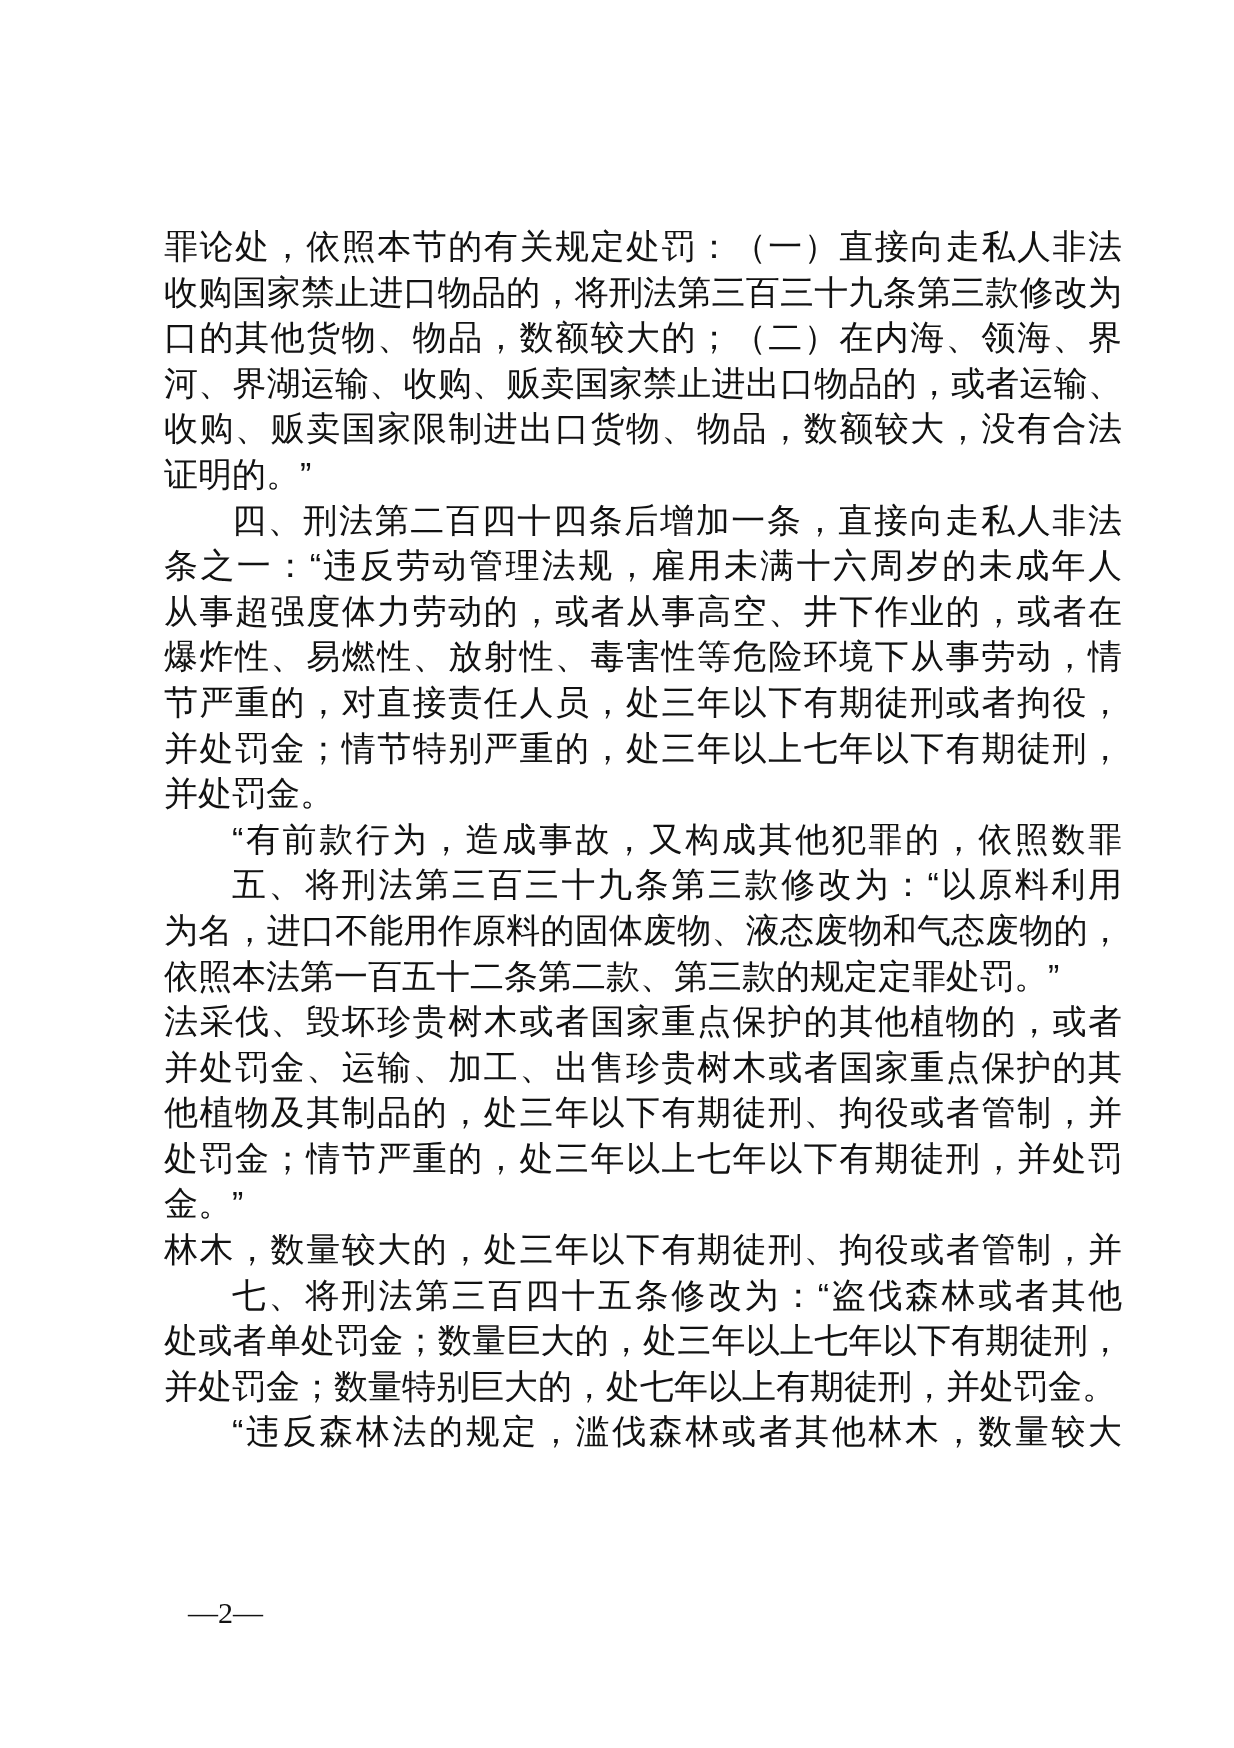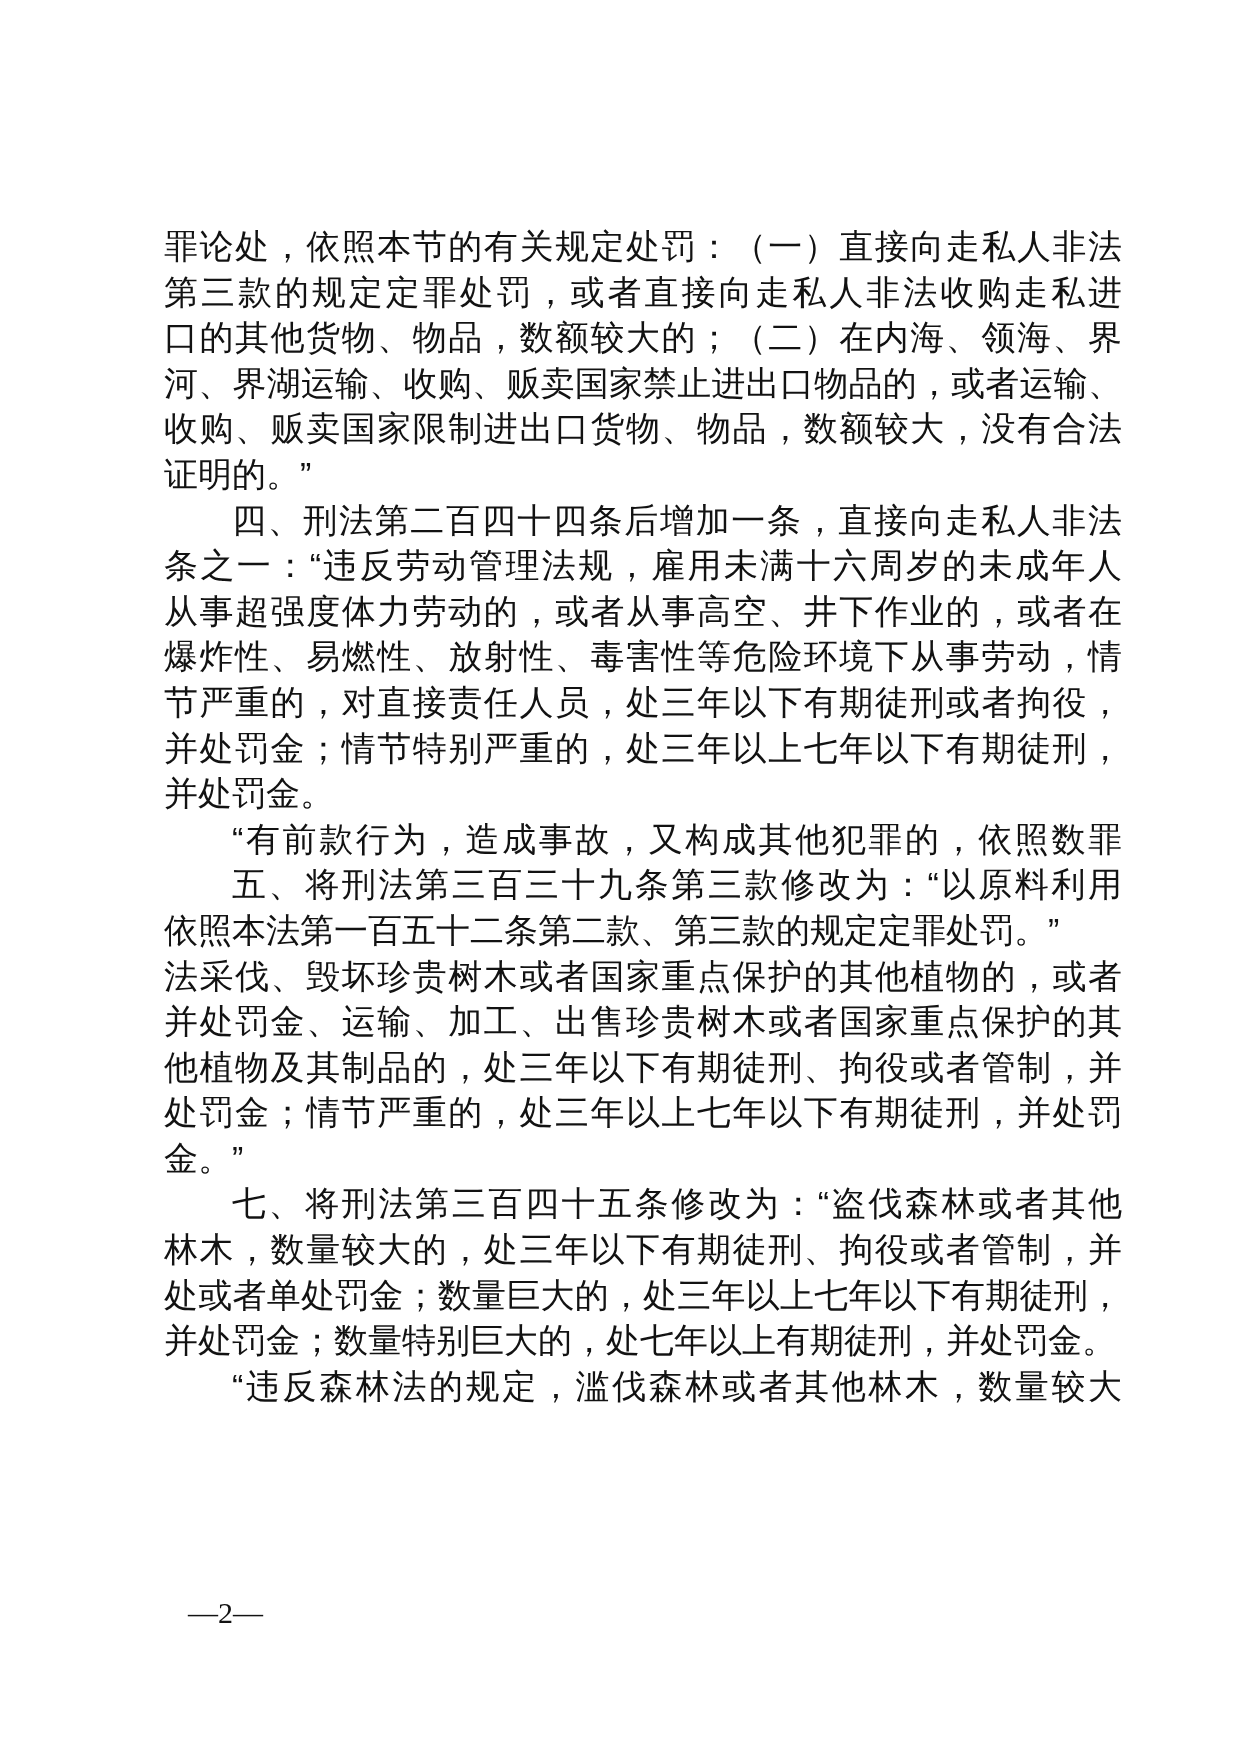--- a/index.html
+++ b/index.html
@@ -48,40 +48,41 @@
     line-height: 34px;
     color: #121212;
   }
 </style>
 </head>
 <body>
 
 <div class="page">
   <div class="text-block">
       <div class="text-line">罪论处，依照本节的有关规定处罚：（一）直接向走私人非法</div>
-      <div class="text-line">第三款的规定定罪处罚，或者直接向走私人非法收购走私进</div>
+      <div class="text-line">收购国家禁止进口物品的，将刑法第三百三十九条第三款修改为</div>
       <div class="text-line">口的其他货物、物品，数额较大的；（二）在内海、领海、界</div>
       <div class="text-line">河、界湖运输、收购、贩卖国家禁止进出口物品的，或者运输、</div>
       <div class="text-line">收购、贩卖国家限制进出口货物、物品，数额较大，没有合法</div>
       <div class="text-line para-end">证明的。”</div>
       <div class="text-line indent">四、刑法第二百四十四条后增加一条，直接向走私人非法</div>
       <div class="text-line">条之一：“违反劳动管理法规，雇用未满十六周岁的未成年人</div>
       <div class="text-line">从事超强度体力劳动的，或者从事高空、井下作业的，或者在</div>
       <div class="text-line">爆炸性、易燃性、放射性、毒害性等危险环境下从事劳动，情</div>
       <div class="text-line">节严重的，对直接责任人员，处三年以下有期徒刑或者拘役，</div>
       <div class="text-line">并处罚金；情节特别严重的，处三年以上七年以下有期徒刑，</div>
       <div class="text-line para-end">并处罚金。</div>
       <div class="text-line indent">“有前款行为，造成事故，又构成其他犯罪的，依照数罪</div>
       <div class="text-line indent">五、将刑法第三百三十九条第三款修改为：“以原料利用</div>
+      <div class="text-line">为名，进口不能用作原料的固体废物、液态废物和气态废物的，</div>
       <div class="text-line para-end">依照本法第一百五十二条第二款、第三款的规定定罪处罚。”</div>
       <div class="text-line">法采伐、毁坏珍贵树木或者国家重点保护的其他植物的，或者</div>
       <div class="text-line">并处罚金、运输、加工、出售珍贵树木或者国家重点保护的其</div>
       <div class="text-line">他植物及其制品的，处三年以下有期徒刑、拘役或者管制，并</div>
       <div class="text-line">处罚金；情节严重的，处三年以上七年以下有期徒刑，并处罚</div>
       <div class="text-line para-end">金。”</div>
+      <div class="text-line">林木，数量较大的，处三年以下有期徒刑、拘役或者管制，并</div>
       <div class="text-line indent">七、将刑法第三百四十五条修改为：“盗伐森林或者其他</div>
-      <div class="text-line">林木，数量较大的，处三年以下有期徒刑、拘役或者管制，并</div>
       <div class="text-line">处或者单处罚金；数量巨大的，处三年以上七年以下有期徒刑，</div>
       <div class="text-line para-end">并处罚金；数量特别巨大的，处七年以上有期徒刑，并处罚金。</div>
       <div class="text-line indent">“违反森林法的规定，滥伐森林或者其他林木，数量较大</div>
     </div>
   <div class="page-number">—2—</div>
 </div>
 
 </body></html>

